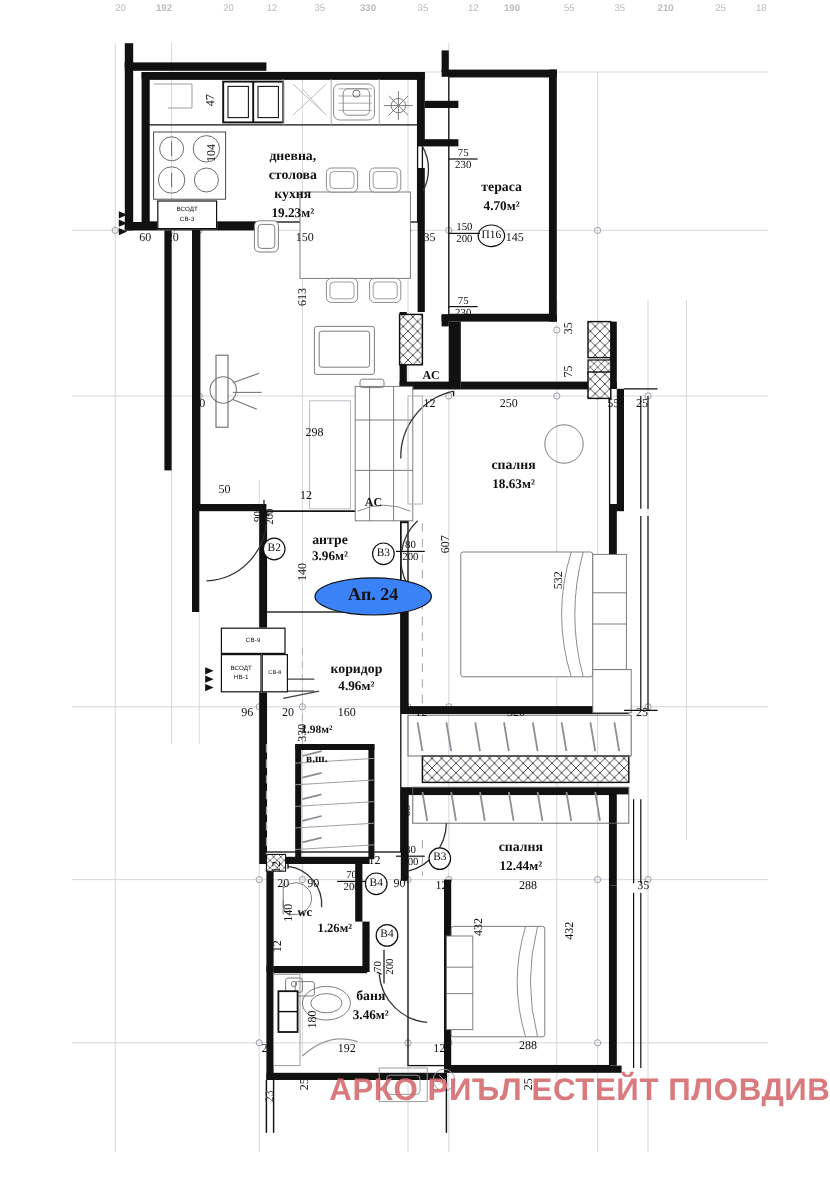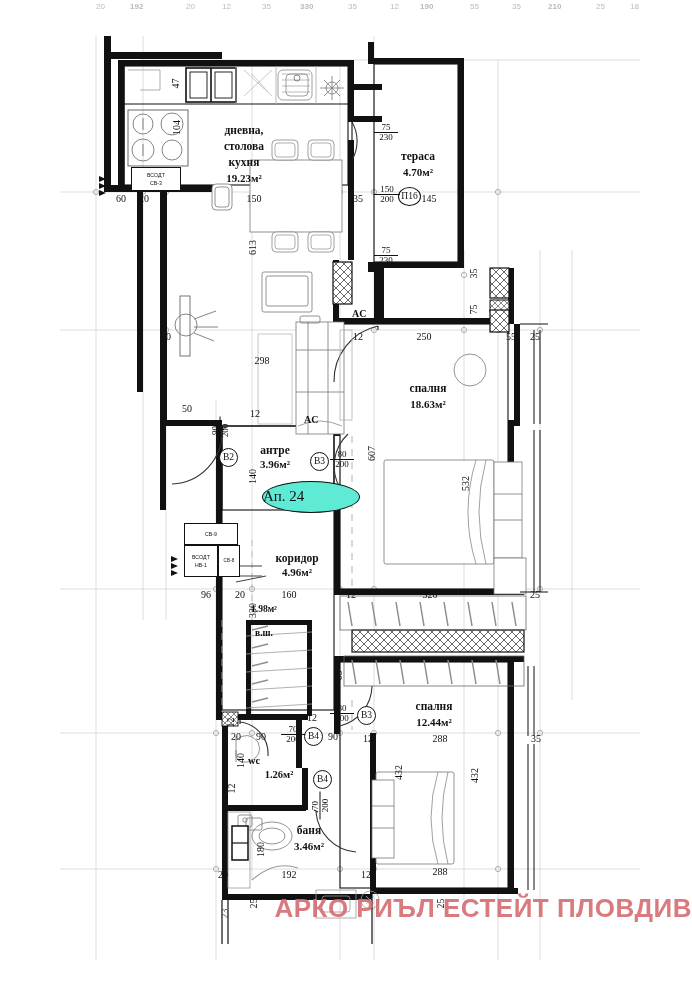--- a/index.html
+++ b/index.html
@@ -15,23 +15,23 @@
   .tiny{font-family:"Liberation Sans",sans-serif;font-size:5.2px;color:#111;text-align:center;letter-spacing:.1px;}
   .frac{font-family:"Liberation Serif",serif;font-size:9px;text-align:center;line-height:1.0;}
   .frac .top{display:block;border-bottom:1px solid #111;padding:0 1px;}
   .frac .bot{display:block;padding:0 1px;}
   .frac-v{font-family:"Liberation Serif",serif;font-size:9px;text-align:center;line-height:1.0;
           transform-origin:center center;transform:rotate(-90deg);}
   .frac-v .top{display:block;border-bottom:1px solid #111;padding:0 1px;}
   .frac-v .bot{display:block;padding:0 1px;}
   .marker{position:absolute;font-family:"Liberation Serif",serif;font-size:9.5px;text-align:center;
           border:1.1px solid #111;border-radius:50%;width:17px;height:17px;line-height:16px;background:#fff;}
-  .apt-tag{position:absolute;font-family:"Liberation Serif",serif;font-size:15px;font-weight:400;
-           text-align:left;border:1.3px solid #111;border-radius:50%;
-           width:96px;height:30px;line-height:29px;background:#5eead4;}
+  .apt-tag{position:absolute;font-family:"Liberation Serif",serif;font-size:15px;font-weight:700;
+           text-align:center;border:1.3px solid #111;border-radius:50%;
+           width:96px;height:30px;line-height:29px;background:#3b82f6;}
   .ebox{position:absolute;border:1.6px solid #111;background:#fff;}
   .ebox .tiny{position:absolute;left:0;right:0;}
   .ac{font-family:"Liberation Serif",serif;font-size:10px;font-weight:700;}
   .watermark{position:absolute;left:0;width:692px;text-align:right;
              font-family:"Liberation Sans",sans-serif;font-weight:700;font-size:26px;
              color:#d4696d;letter-spacing:.5px;opacity:.88;}
   .topstrip{position:absolute;left:0;top:0;width:692px;height:14px;overflow:hidden;}
   .topstrip span{position:absolute;font-family:"Liberation Sans",sans-serif;font-size:8px;color:#b9b9c2;}
 </style>
 </head>

